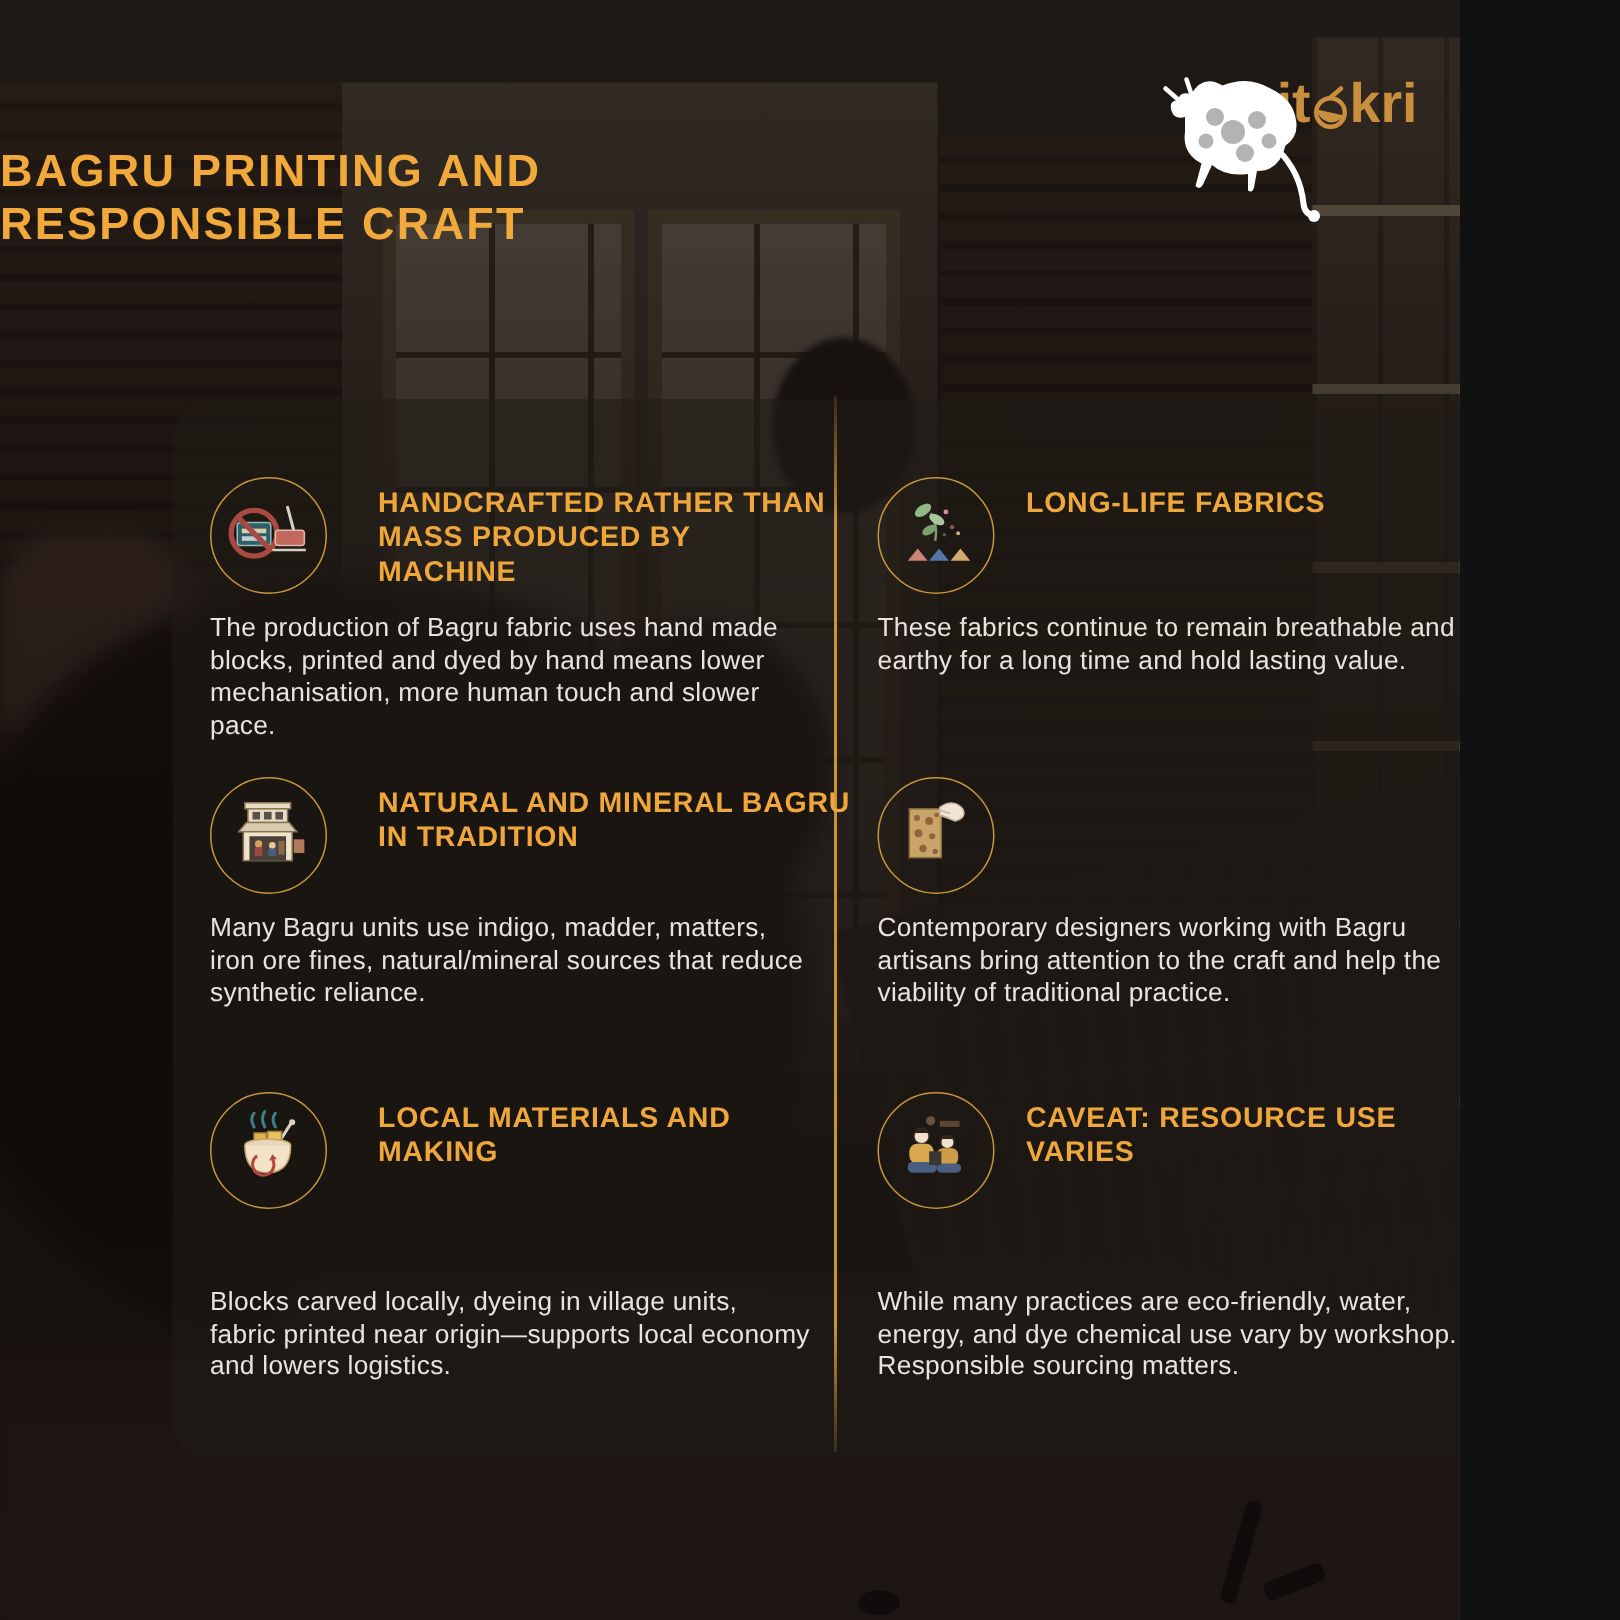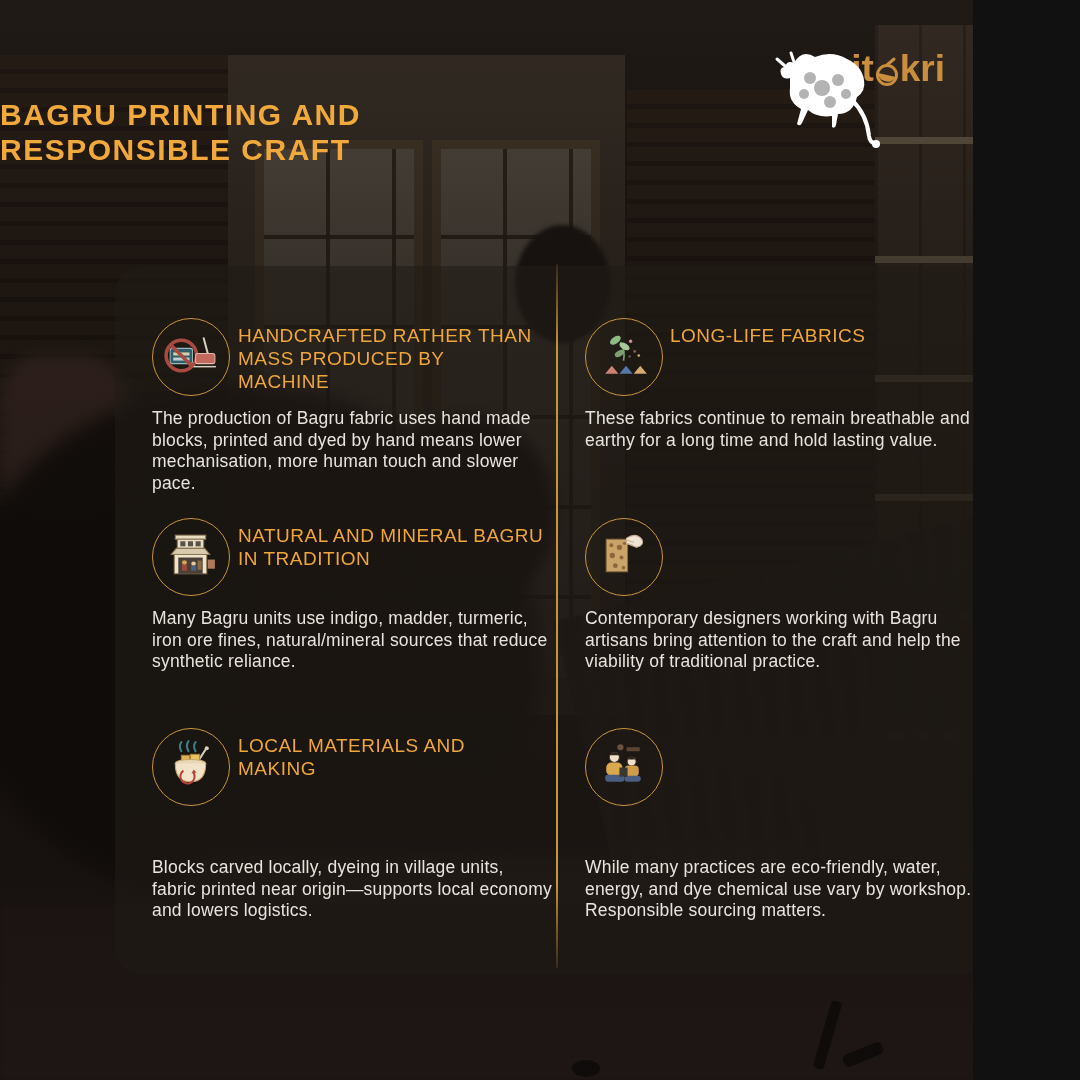--- a/index.html
+++ b/index.html
@@ -46,24 +46,24 @@
   .logo svg{margin:6px 1px 0 1px;}
   .page-title{position:absolute;left:0;right:0;top:98px;text-align:left;
     color:#f2a93c;font-weight:700;font-size:30px;line-height:1.16;letter-spacing:1.5px;
     white-space:pre-line;}
   .cow{position:absolute;left:760px;top:48px;width:124px;height:104px;}
   .panel{position:absolute;left:115px;top:266px;width:872px;height:708px;border-radius:26px;background:rgba(33,28,23,.58);}
   .divider{position:absolute;left:556px;top:264px;width:2px;height:704px;
     background:linear-gradient(180deg,rgba(200,149,60,.15),#c8953c 12%,#c8953c 88%,rgba(200,149,60,.15));}
   .icon-circle{position:absolute;width:78px;height:78px;border-radius:50%;border:1.5px solid #c8953c;box-sizing:border-box;}
   .icon-circle svg{position:absolute;left:7px;top:7px;}
-  .card-title{position:absolute;color:#efa63b;font-weight:400;font-size:19px;line-height:1.22;
-    letter-spacing:.5px;white-space:pre-line;}
+  .card-title{position:absolute;color:#efa63b;font-weight:700;font-size:19px;line-height:1.22;
+    letter-spacing:.5px;white-space:pre-line;margin-left:14px;}
   .card-body{position:absolute;color:#e8e4dd;font-size:17.5px;line-height:1.24;letter-spacing:.2px;}
-  .c1{left:152px;} .c2{left:585px;}
+  .c1{left:140px;} .c2{left:585px;}
   .t1{left:238px;width:320px;} .t2{left:670px;width:300px;}
   .r1i{top:318px;} .r2i{top:518px;} .r3i{top:728px;}
   .r1t{top:324px;} .r2t{top:524px;} .r3t{top:734px;}
   .r1b{top:408px;} .r2b{top:608px;} .r3b{top:831px;margin-top:26px;}
   .b1{width:400px;} .b2{width:406px;}
 </style>
 </head>
 <body>
 
 <div id="canvas">
@@ -168,21 +168,21 @@
       <circle cx="24" cy="36" r="2.4" fill="#d9a05a"></circle>
         <rect x="21.5" y="38" width="5" height="6" fill="#9a4a3e"></rect>
       <circle cx="33" cy="37" r="2.2" fill="#e8c79a"></circle>
         <rect x="30.5" y="39" width="5" height="5" fill="#4a5e82"></rect>
       <rect x="37" y="34" width="4" height="9" fill="#8a6a46"></rect>
       <rect x="47" y="33" width="7" height="9" fill="#b07a5a"></rect>
     </svg>
   </div>
   <div class="card-title t1 r2t">NATURAL AND MINERAL BAGRU
 IN TRADITION</div>
-  <div class="card-body c1 r2b b1">Many Bagru units use indigo, madder, turmeric, iron ore fines, natural/mineral sources that reduce synthetic reliance.</div>
+  <div class="card-body c1 r2b b1">Many Bagru units use indigo, madder, matters, iron ore fines, natural/mineral sources that reduce synthetic reliance.</div>
 
   <div class="icon-circle c2 r2i">
     <svg width="61" height="61" viewBox="0 0 60 60">
       <rect x="13" y="13" width="21" height="32" fill="#c9a468" stroke="#8a6a40" stroke-width="1"></rect>
       <g fill="#7a4a2e" opacity="0.7">
         <circle cx="18" cy="19" r="2"></circle>
           <circle cx="26" cy="21" r="2.6"></circle>
           <circle cx="31" cy="17" r="1.6"></circle>
         <circle cx="19" cy="29" r="2.6"></circle>
           <circle cx="28" cy="31" r="2"></circle>
@@ -222,15 +222,17 @@
       <path d="M16 19 q5 -6 10 0" fill="#2c241c"></path>
       <rect x="13" y="26" width="16" height="13" rx="5" fill="#d9a84f"></rect>
       <rect x="12" y="38" width="19" height="7" rx="3" fill="#4a5e82"></rect>
       <circle cx="38" cy="25" r="4.4" fill="#f0e0cc" stroke="#3a2f26" stroke-width="1"></circle>
       <path d="M34 23 q4 -5 8 0" fill="#2c241c"></path>
       <rect x="31" y="29" width="14" height="11" rx="4" fill="#cf9c4a"></rect>
       <rect x="31" y="39" width="16" height="6" rx="3" fill="#4a5e82"></rect>
       <rect x="26" y="31" width="8" height="9" fill="#3a3632"></rect>
     </svg>
   </div>
+  <div class="card-title t2 r3t">CAVEAT: RESOURCE USE
+VARIES</div>
   <div class="card-body c2 r3b b2">While many practices are eco-friendly, water, energy, and dye chemical use vary by workshop. Responsible sourcing matters.</div>
 
 </div>
 
 </body></html>

